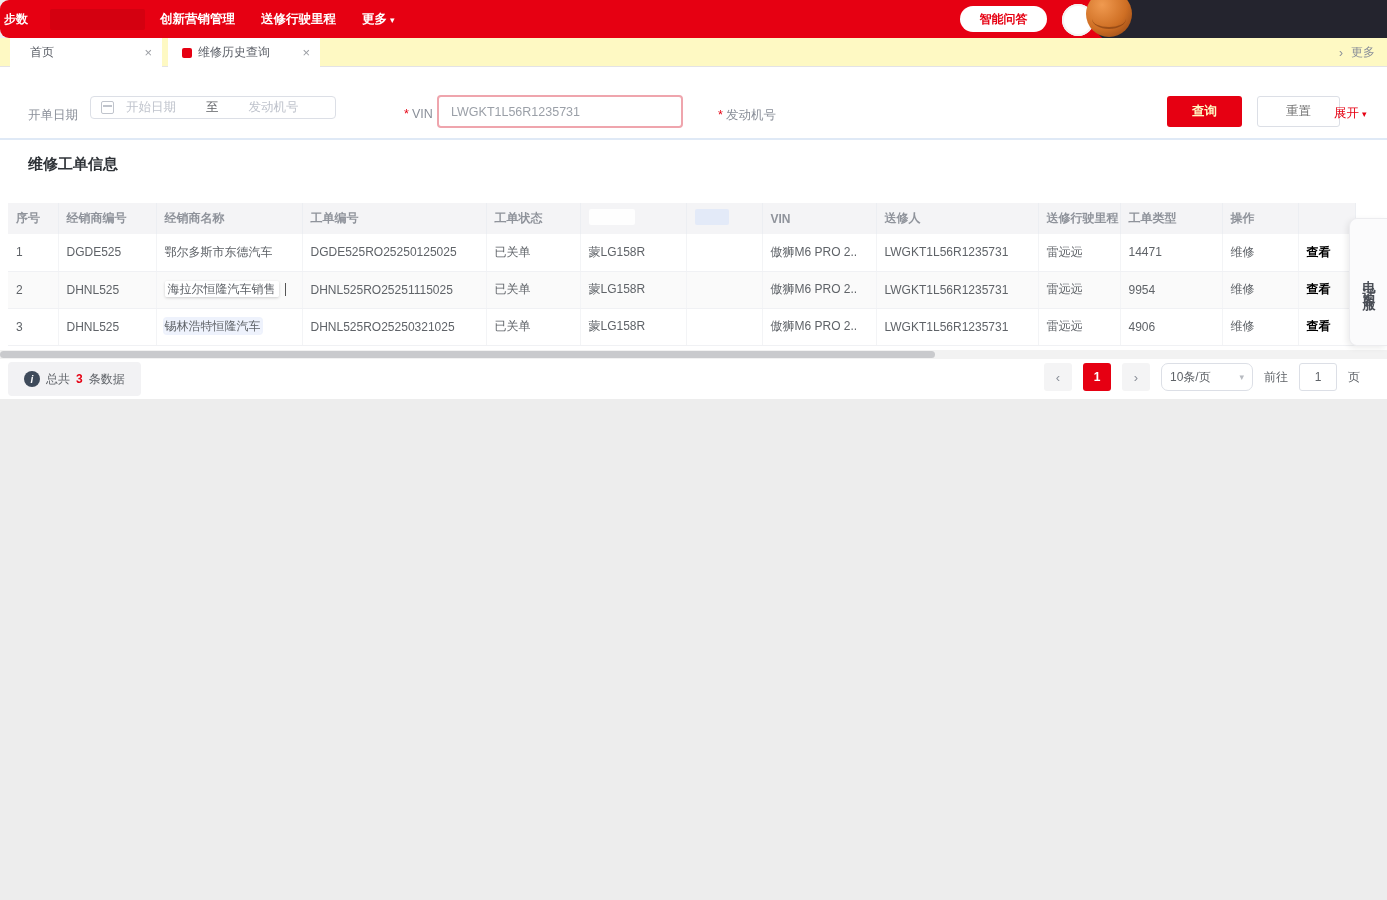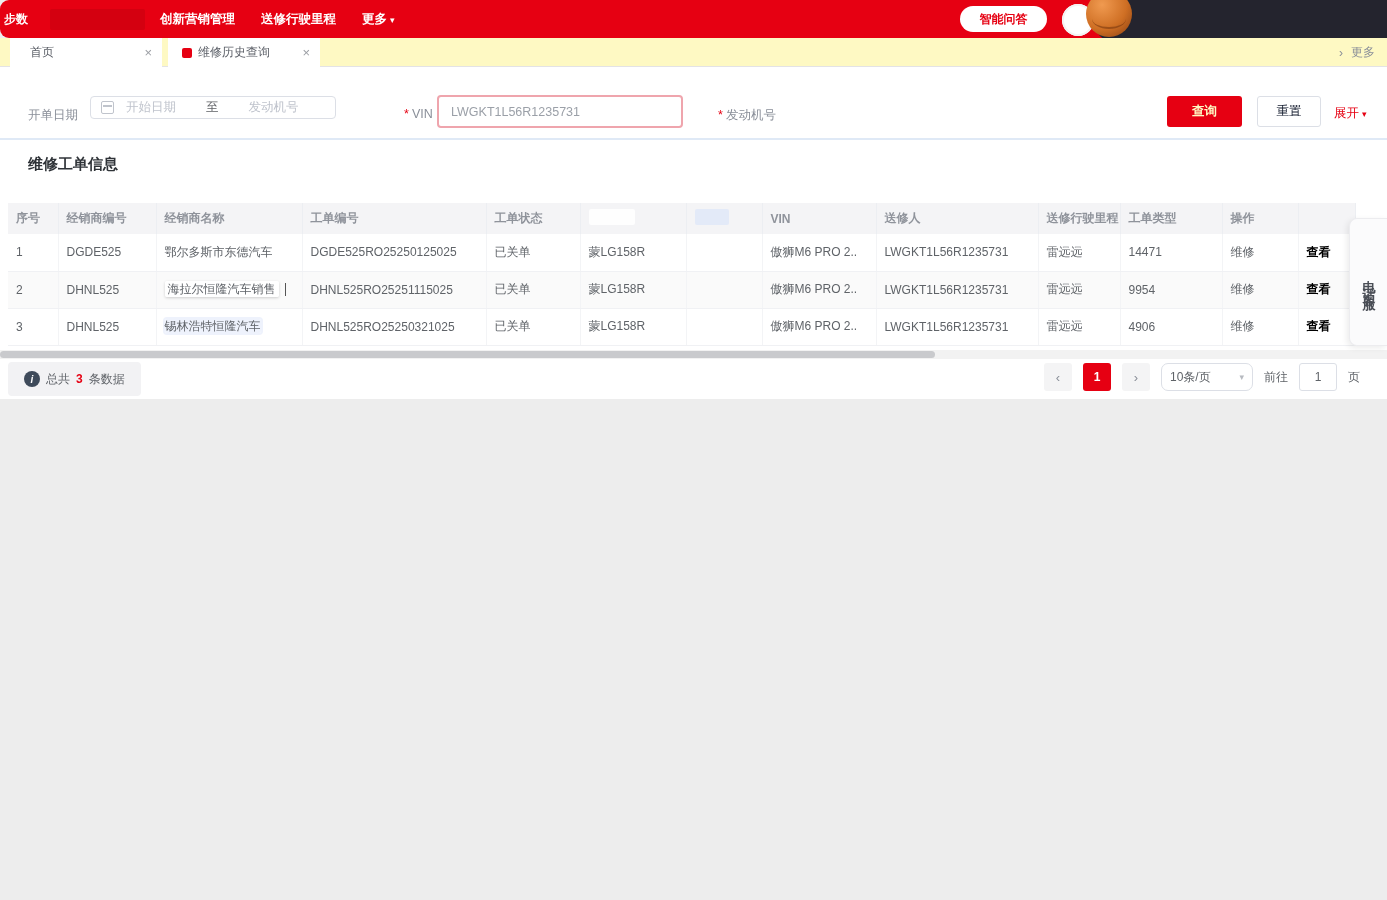--- a/index.html
+++ b/index.html
@@ -42,21 +42,21 @@
   .cal-icon { width:13px; height:13px; border:1.5px solid #c0c4cc; border-radius:2px; position:relative; flex:none; }
   .cal-icon::before { content:""; position:absolute; left:1px; right:1px; top:3px; height:1.5px; background:#c0c4cc; }
   .ph { color:#bfc3cc; font-size:12.5px; }
   .date-to { color:#606266; font-size:12.5px; padding:0 18px; }
   .vin-label { left:404px; }
   .vin-input, .engine-input { position:absolute; top:28px; height:33px; border:2px solid #efa5ad; border-radius:4px; background:#fff; font-size:12.5px; color:#9ba0a8; padding:0 12px; outline:none; }
   .vin-input { left:437px; width:246px; }
   .engine-label { left:718px; }
   .engine-input { left:782px; width:248px; }
   .btn-query { position:absolute; left:1167px; top:29px; width:75px; height:31px; background:#e60012; color:#fef9c3; border:none; border-radius:3px; font-size:12.5px; font-weight:bold; cursor:pointer; }
-  .btn-reset { position:absolute; left:1257px; top:29px; width:64px; height:31px; background:#fff; color:#0f172a; border:1px solid #dcdfe6; border-radius:3px; font-size:12.5px; cursor:pointer; }
+  .btn-reset { position:absolute; left:1257px; top:29px; width:83px; height:31px; background:#fff; color:#737373; border:1px solid #dcdfe6; border-radius:3px; font-size:12.5px; cursor:pointer; }
   .link-expand { position:absolute; left:1334px; top:38px; color:#e60012; font-size:12.5px; cursor:pointer; white-space:nowrap; }
   .link-expand .nav-caret { color:#e60012; }
 
   .section-title { position:absolute; left:28px; top:88px; font-size:15px; font-weight:bold; color:#2f3338; }
 
   
   .grid { position:absolute; left:8px; top:136px; width:1347px; border-collapse:collapse; table-layout:fixed; font-size:12px; }
   .grid th { background:#f4f4f6; color:#8f939b; font-weight:bold; text-align:left; height:31px; padding:0 8px; border-right:1px solid #eceef2; white-space:nowrap; overflow:hidden; }
   .grid td { height:37px; padding:0 8px; color:#5f6368; border-bottom:1px solid #f0f1f4; border-right:1px solid #f3f4f6; white-space:nowrap; overflow:hidden; background:#fff; }
   .grid tr.alt td { background:#fafafa; }

